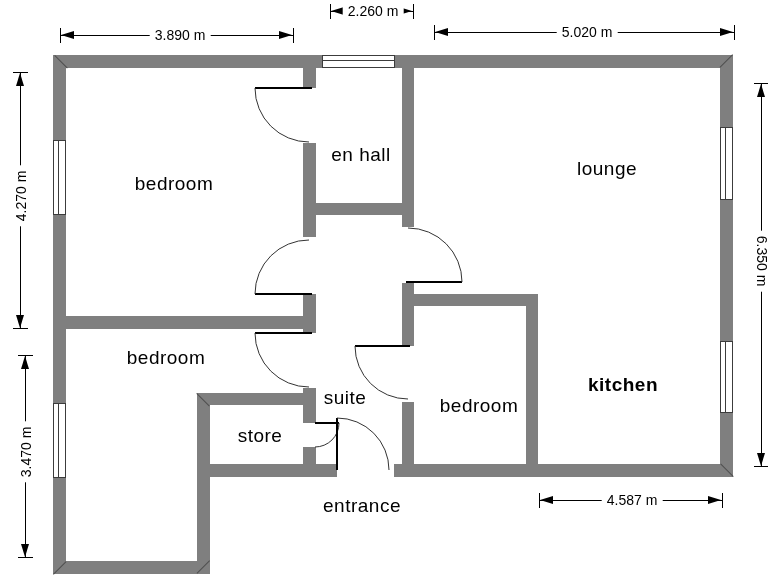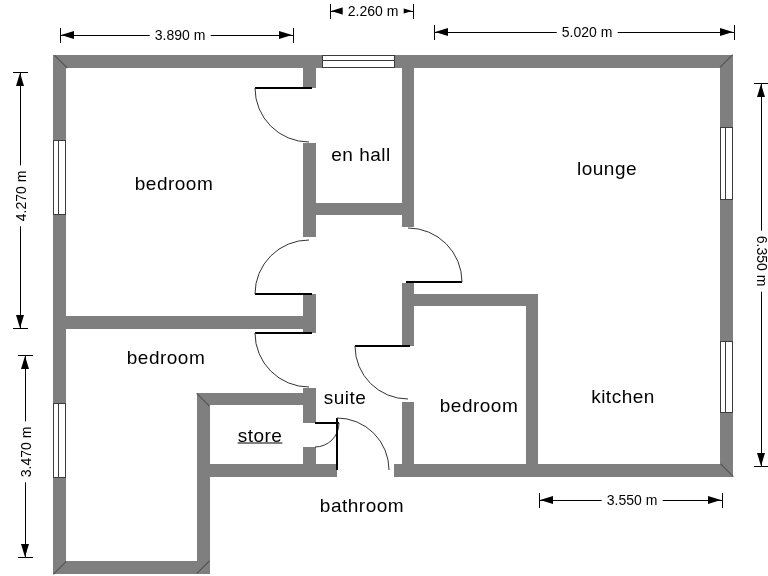--- a/index.html
+++ b/index.html
@@ -105,24 +105,24 @@
       <line class="leaf" x1="337" y1="418" x2="337" y2="470"></line>
       <path class="swing" d="M337,418 A52,52 0 0 1 389,470"></path>
     </g>
   </svg>
 
   <span class="lbl" style="left:174px;top:183px;">bedroom</span>
   <span class="lbl" style="left:361px;top:154px;">en hall</span>
   <span class="lbl" style="left:607px;top:168px;">lounge</span>
   <span class="lbl" style="left:166px;top:357px;">bedroom</span>
   <span class="lbl" style="left:345px;top:397px;">suite</span>
-  <span class="lbl" style="left:260px;top:435px;text-decoration:underline;">store</span>
+  <span class="lbl" style="left:260px;top:435px;">store</span>
   <span class="lbl" style="left:479px;top:405px;">bedroom</span>
-  <span class="lbl" style="left:623px;top:396px;">kitchen</span>
-  <span class="lbl" style="left:362px;top:505px;">bathroom</span>
+  <span class="lbl" style="left:623px;top:384px;font-weight:bold;">kitchen</span>
+  <span class="lbl" style="left:362px;top:505px;">entrance</span>
 
   <div class="dim">
     <div class="tick-v" style="left:60px;top:28px;"></div>
     <div class="tick-v" style="left:293px;top:28px;"></div>
     <div class="line-h" style="left:60px;top:35px;width:233px;"></div>
     <div class="arr arr-left" style="left:61px;top:31px;"></div>
     <div class="arr arr-right" style="left:279px;top:31px;"></div>
     <span class="dimtxt" style="left:180px;top:35px;">3.890 m</span>
   </div>
 
@@ -170,16 +170,16 @@
     <div class="arr arr-down" style="left:757px;top:453px;"></div>
     <span class="dimtxt rot-cw" style="left:762px;top:261px;">6.350 m</span>
   </div>
 
   <div class="dim">
     <div class="tick-v" style="left:539px;top:493px;"></div>
     <div class="tick-v" style="left:722px;top:493px;"></div>
     <div class="line-h" style="left:539px;top:500px;width:183px;"></div>
     <div class="arr arr-left" style="left:540px;top:496px;"></div>
     <div class="arr arr-right" style="left:708px;top:496px;"></div>
-    <span class="dimtxt" style="left:632px;top:500px;">3.550 m</span>
+    <span class="dimtxt" style="left:632px;top:500px;">4.587 m</span>
   </div>
 
 </div>
 
 </body></html>

